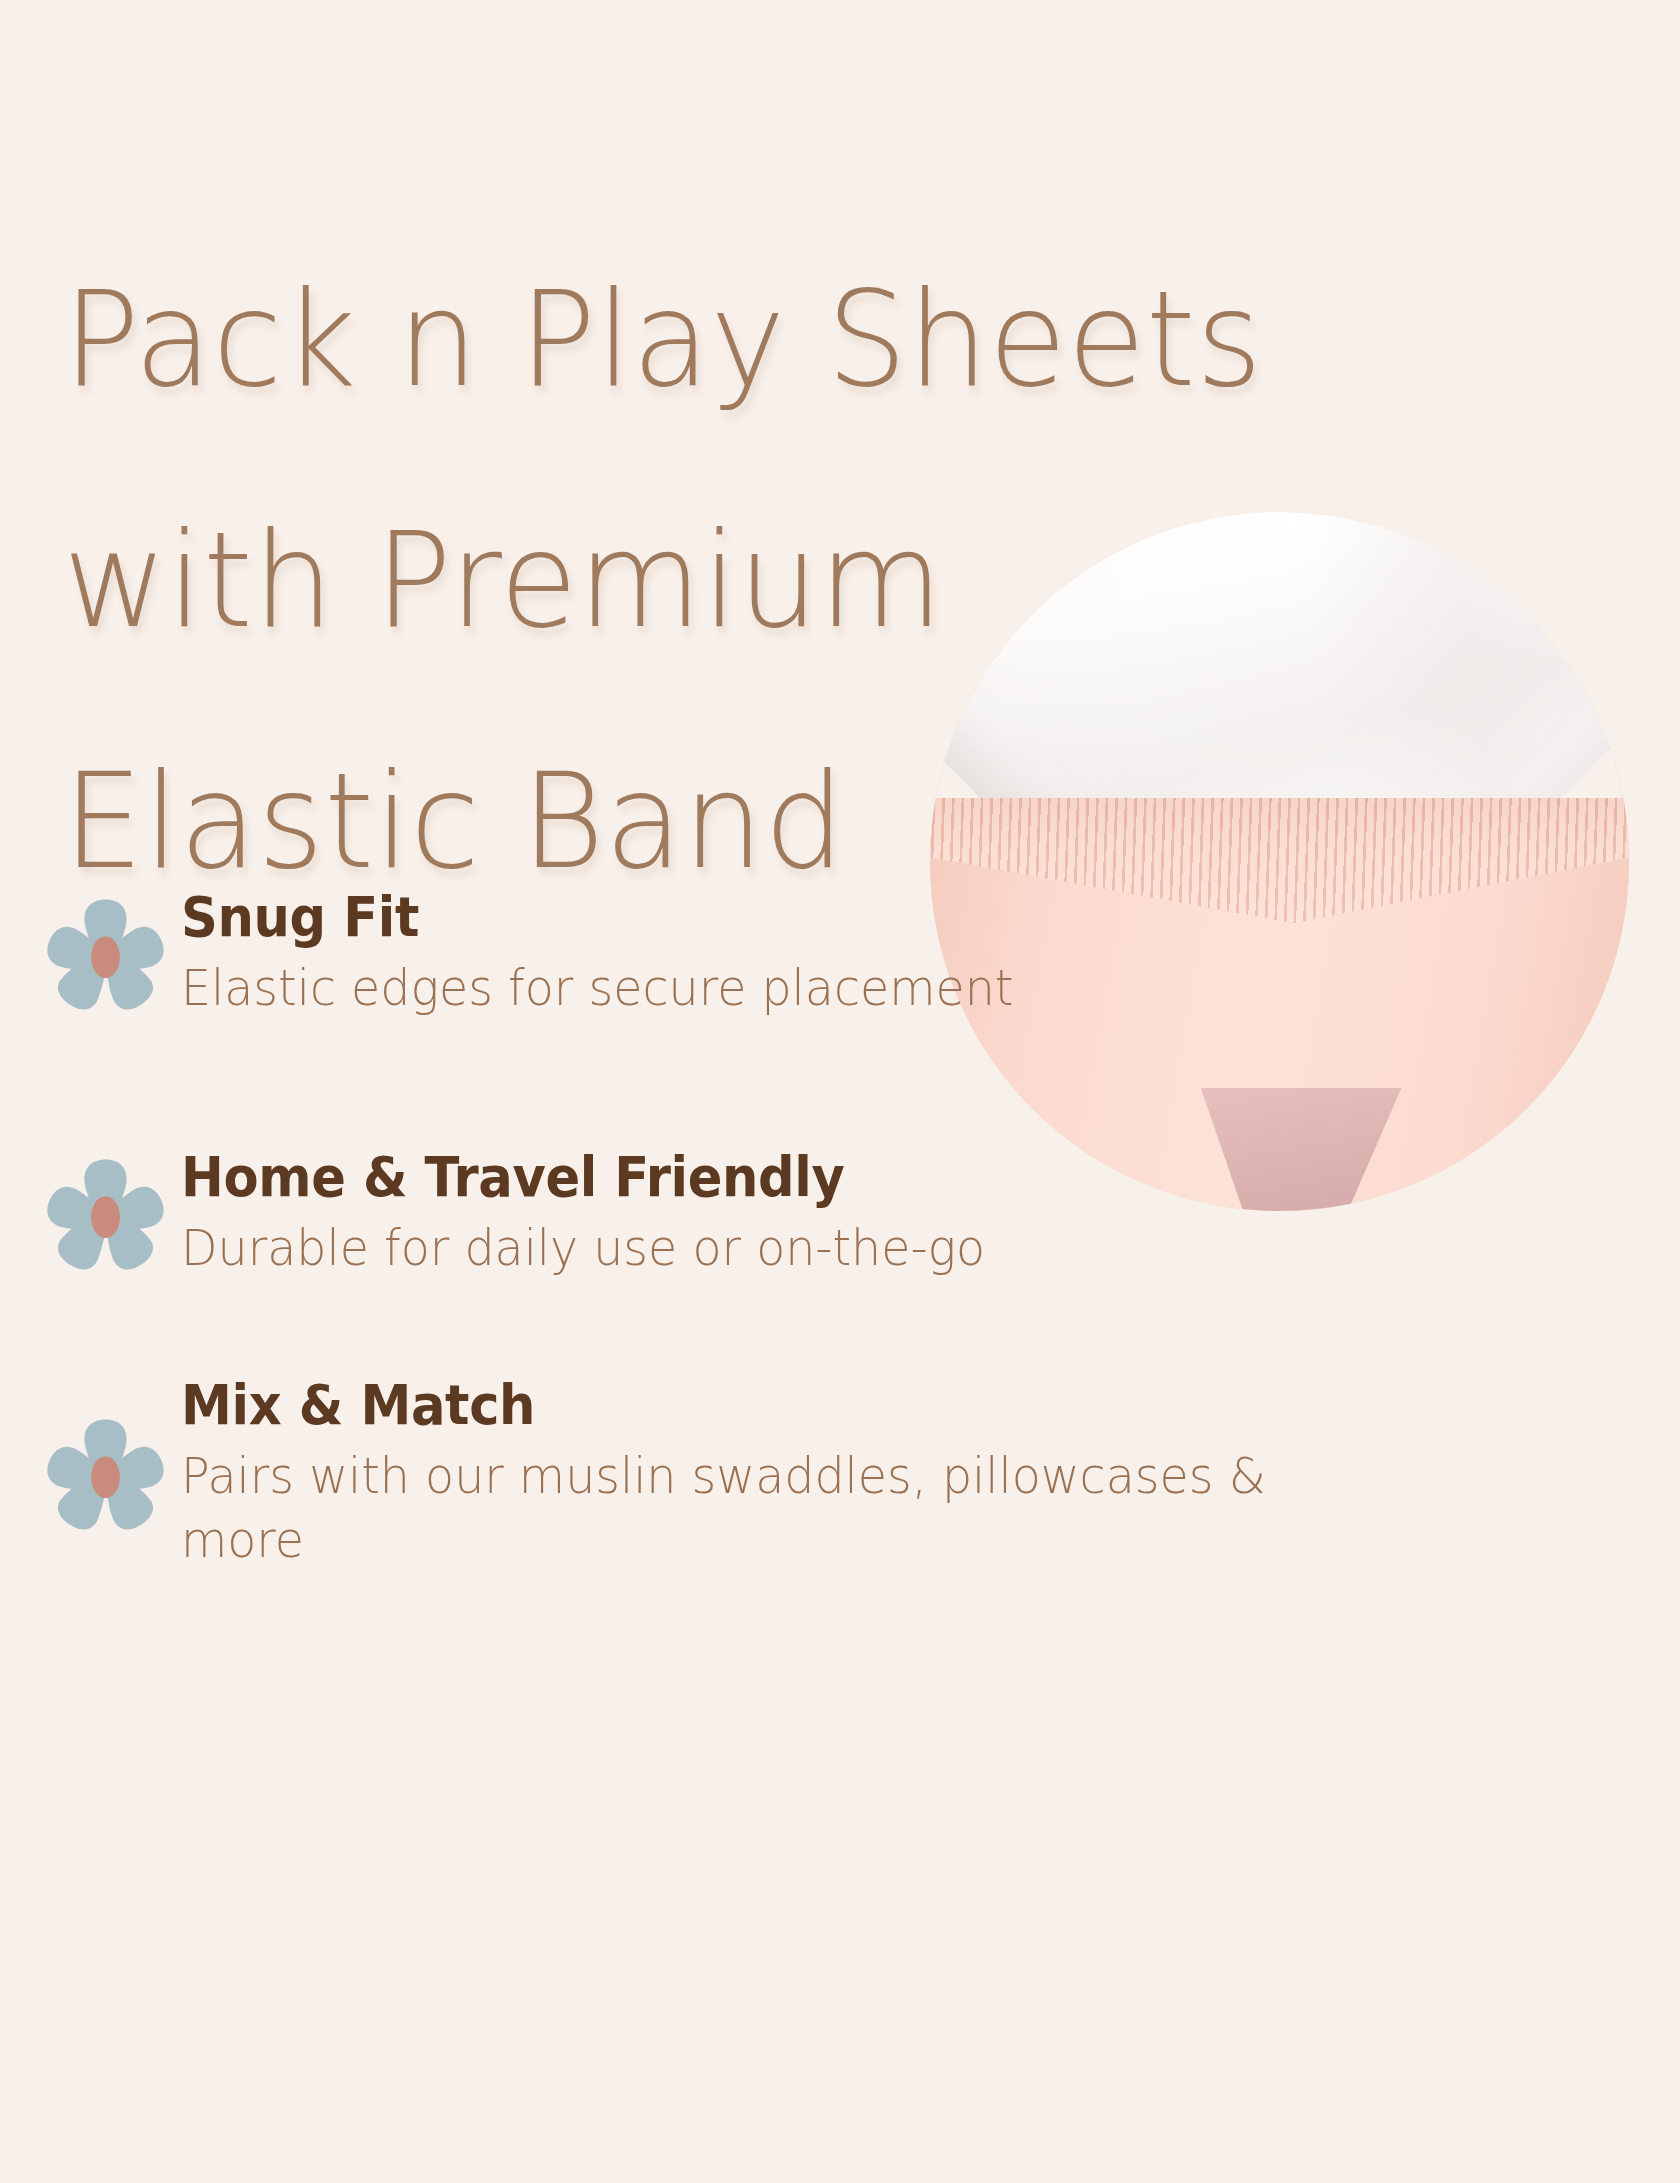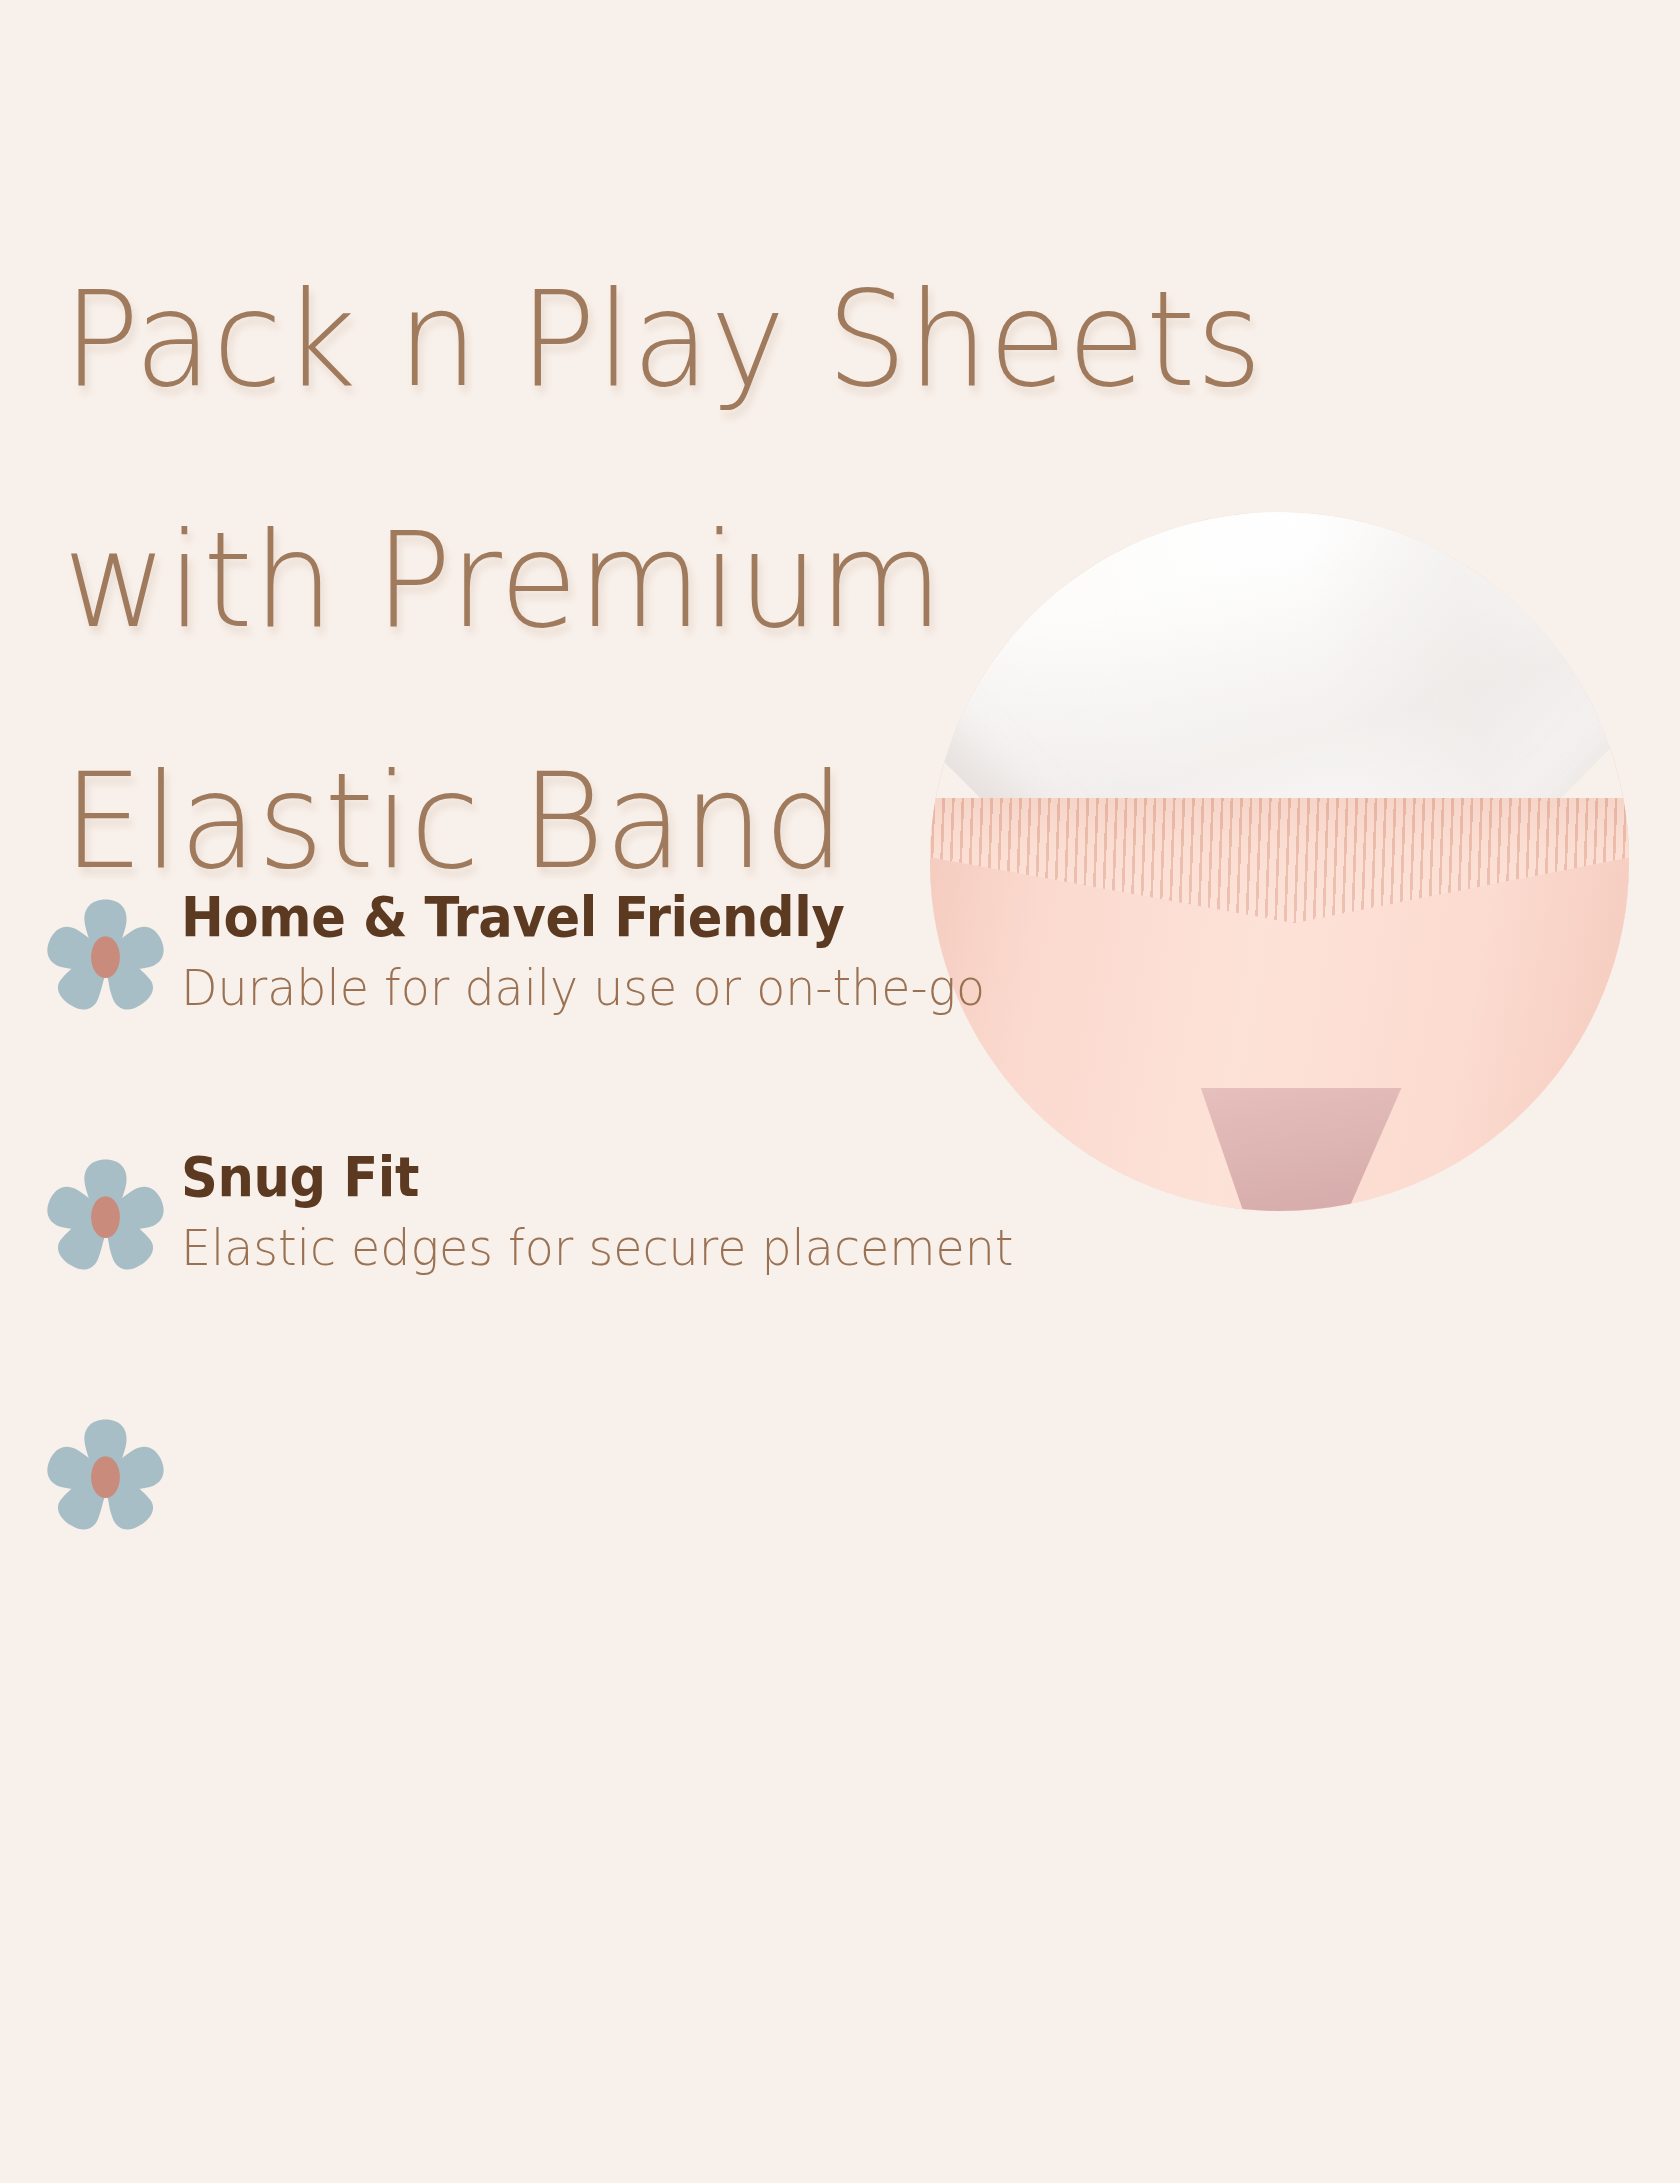--- a/index.html
+++ b/index.html
@@ -229,69 +229,73 @@
       <div class="photo">
         <div class="mattress-top"></div>
         <div class="sheet-body"></div>
         <div class="elastic-band"></div>
         <div class="sheet-corner"></div>
       </div>
     </div>
   </div>
 
   <div class="features">
+
+    <div class="feature">
+      <span class="flower-wrap">
+        <svg width="131" height="131" viewBox="0 0 100 100" aria-hidden="true">
+          <g fill="#a8bec6">
+            <path d="M50 8c11 0 17 7 16 17 -1 8 -4 12 -4 18 0 5 -5 8 -12 8 -7 0 -12 -3 -12 -8 0 -6 -3 -10 -4 -18C33 15 39 8 50 8z"></path>
+            <path d="M93 40c4 10 -1 18 -11 20 -8 2 -13 1 -18 3 -5 2 -10 -2 -12 -8 -2 -6 0 -12 5 -14 5 -2 8 -6 15 -10 9 -5 17 -1 21 9z"></path>
+            <path d="M76 89c-9 6 -18 3 -21 -7 -3 -8 -2 -13 -5 -18 -2 -4 1 -10 7 -12 6 -3 12 -2 14 3 3 5 7 7 12 13 7 7 2 16 -7 21z"></path>
+            <path d="M24 89c-9 -5 -14 -14 -7 -21 5 -6 9 -8 12 -13 3 -5 9 -6 15 -3 6 2 9 8 7 12 -3 5 -3 10 -6 18 -3 10 -12 13 -21 7z"></path>
+            <path d="M7 40c4 -10 12 -14 21 -9 7 4 10 8 15 10 5 2 7 8 5 14 -2 6 -7 10 -12 8 -5 -2 -10 -1 -18 -3C8 58 3 50 7 40z"></path>
+          </g>
+          <ellipse cx="50" cy="52" rx="11" ry="16" fill="#c98c7c"></ellipse>
+        </svg>
+      </span>
+      <div class="feature-text">
+        <div class="feature-title">Snug Fit</div>
+        <div class="feature-desc">Elastic edges for secure placement</div>
+      </div>
+    </div>
 
     <div class="feature feature--wide">
       <span class="flower-wrap">
         <svg width="131" height="131" viewBox="0 0 100 100" aria-hidden="true">
           <g fill="#a8bec6">
             <path d="M50 8c11 0 17 7 16 17 -1 8 -4 12 -4 18 0 5 -5 8 -12 8 -7 0 -12 -3 -12 -8 0 -6 -3 -10 -4 -18C33 15 39 8 50 8z"></path>
             <path d="M93 40c4 10 -1 18 -11 20 -8 2 -13 1 -18 3 -5 2 -10 -2 -12 -8 -2 -6 0 -12 5 -14 5 -2 8 -6 15 -10 9 -5 17 -1 21 9z"></path>
             <path d="M76 89c-9 6 -18 3 -21 -7 -3 -8 -2 -13 -5 -18 -2 -4 1 -10 7 -12 6 -3 12 -2 14 3 3 5 7 7 12 13 7 7 2 16 -7 21z"></path>
             <path d="M24 89c-9 -5 -14 -14 -7 -21 5 -6 9 -8 12 -13 3 -5 9 -6 15 -3 6 2 9 8 7 12 -3 5 -3 10 -6 18 -3 10 -12 13 -21 7z"></path>
             <path d="M7 40c4 -10 12 -14 21 -9 7 4 10 8 15 10 5 2 7 8 5 14 -2 6 -7 10 -12 8 -5 -2 -10 -1 -18 -3C8 58 3 50 7 40z"></path>
           </g>
           <ellipse cx="50" cy="52" rx="11" ry="16" fill="#c98c7c"></ellipse>
         </svg>
       </span>
       <div class="feature-text">
         <div class="feature-title">Home &amp; Travel Friendly</div>
         <div class="feature-desc">Durable for daily use or on-the-go</div>
       </div>
     </div>
 
-    <div class="feature">
+    <div class="feature feature--wide">
       <span class="flower-wrap">
         <svg width="131" height="131" viewBox="0 0 100 100" aria-hidden="true">
           <g fill="#a8bec6">
             <path d="M50 8c11 0 17 7 16 17 -1 8 -4 12 -4 18 0 5 -5 8 -12 8 -7 0 -12 -3 -12 -8 0 -6 -3 -10 -4 -18C33 15 39 8 50 8z"></path>
             <path d="M93 40c4 10 -1 18 -11 20 -8 2 -13 1 -18 3 -5 2 -10 -2 -12 -8 -2 -6 0 -12 5 -14 5 -2 8 -6 15 -10 9 -5 17 -1 21 9z"></path>
             <path d="M76 89c-9 6 -18 3 -21 -7 -3 -8 -2 -13 -5 -18 -2 -4 1 -10 7 -12 6 -3 12 -2 14 3 3 5 7 7 12 13 7 7 2 16 -7 21z"></path>
             <path d="M24 89c-9 -5 -14 -14 -7 -21 5 -6 9 -8 12 -13 3 -5 9 -6 15 -3 6 2 9 8 7 12 -3 5 -3 10 -6 18 -3 10 -12 13 -21 7z"></path>
             <path d="M7 40c4 -10 12 -14 21 -9 7 4 10 8 15 10 5 2 7 8 5 14 -2 6 -7 10 -12 8 -5 -2 -10 -1 -18 -3C8 58 3 50 7 40z"></path>
           </g>
           <ellipse cx="50" cy="52" rx="11" ry="16" fill="#c98c7c"></ellipse>
         </svg>
       </span>
       <div class="feature-text">
-        <div class="feature-title">Snug Fit</div>
-        <div class="feature-desc">Elastic edges for secure placement</div>
+        <div class="feature-title">Mix &amp; Match</div>
+        <div class="feature-desc">Pairs with our muslin swaddles, pillowcases &amp; more</div>
       </div>
     </div>
 
-    <div class="feature feature--wide">
-      <span class="flower-wrap">
-        <svg width="131" height="131" viewBox="0 0 100 100" aria-hidden="true">
-          <g fill="#a8bec6">
-            <path d="M50 8c11 0 17 7 16 17 -1 8 -4 12 -4 18 0 5 -5 8 -12 8 -7 0 -12 -3 -12 -8 0 -6 -3 -10 -4 -18C33 15 39 8 50 8z"></path>
-            <path d="M93 40c4 10 -1 18 -11 20 -8 2 -13 1 -18 3 -5 2 -10 -2 -12 -8 -2 -6 0 -12 5 -14 5 -2 8 -6 15 -10 9 -5 17 -1 21 9z"></path>
-            <path d="M76 89c-9 6 -18 3 -21 -7 -3 -8 -2 -13 -5 -18 -2 -4 1 -10 7 -12 6 -3 12 -2 14 3 3 5 7 7 12 13 7 7 2 16 -7 21z"></path>
-            <path d="M24 89c-9 -5 -14 -14 -7 -21 5 -6 9 -8 12 -13 3 -5 9 -6 15 -3 6 2 9 8 7 12 -3 5 -3 10 -6 18 -3 10 -12 13 -21 7z"></path>
-            <path d="M7 40c4 -10 12 -14 21 -9 7 4 10 8 15 10 5 2 7 8 5 14 -2 6 -7 10 -12 8 -5 -2 -10 -1 -18 -3C8 58 3 50 7 40z"></path>
-          </g>
-          <ellipse cx="50" cy="52" rx="11" ry="16" fill="#c98c7c"></ellipse>
-        </svg>
-      </span>
-    </div>
-
   </div>
 </div>
 
 
 </body></html>

